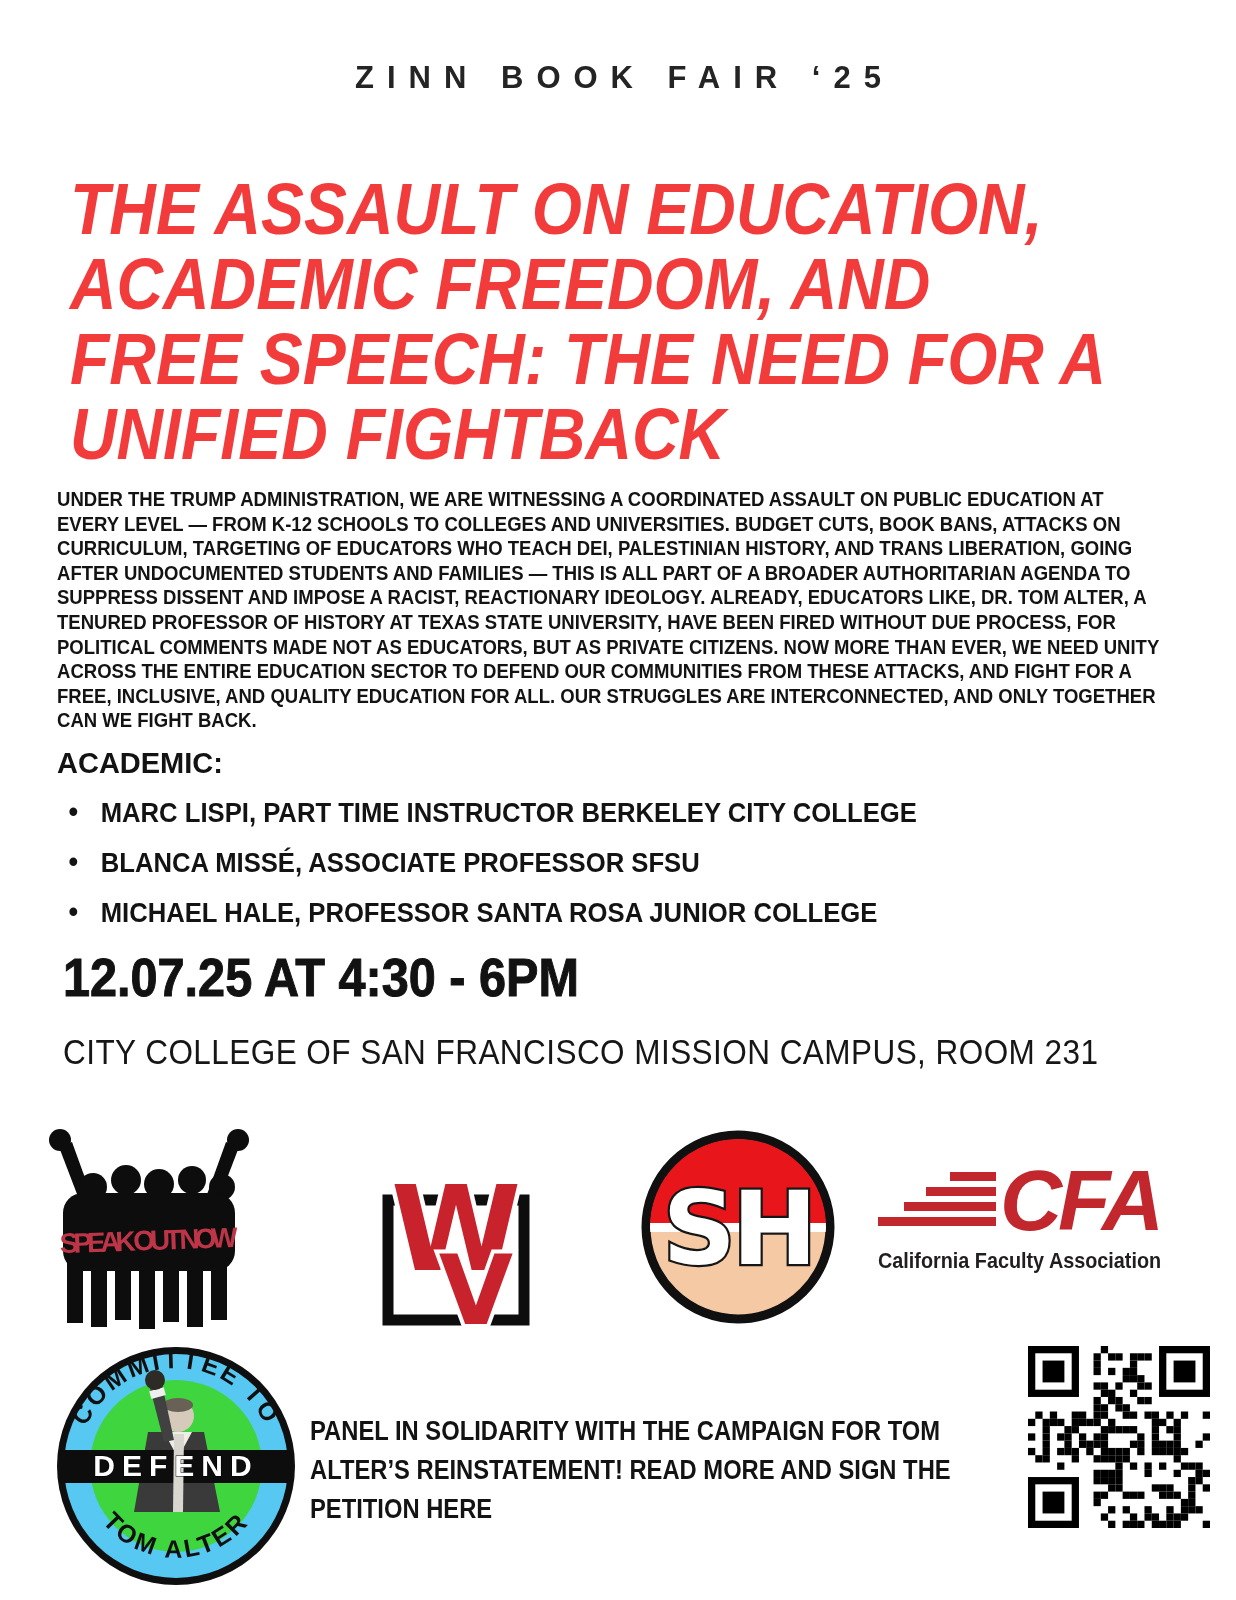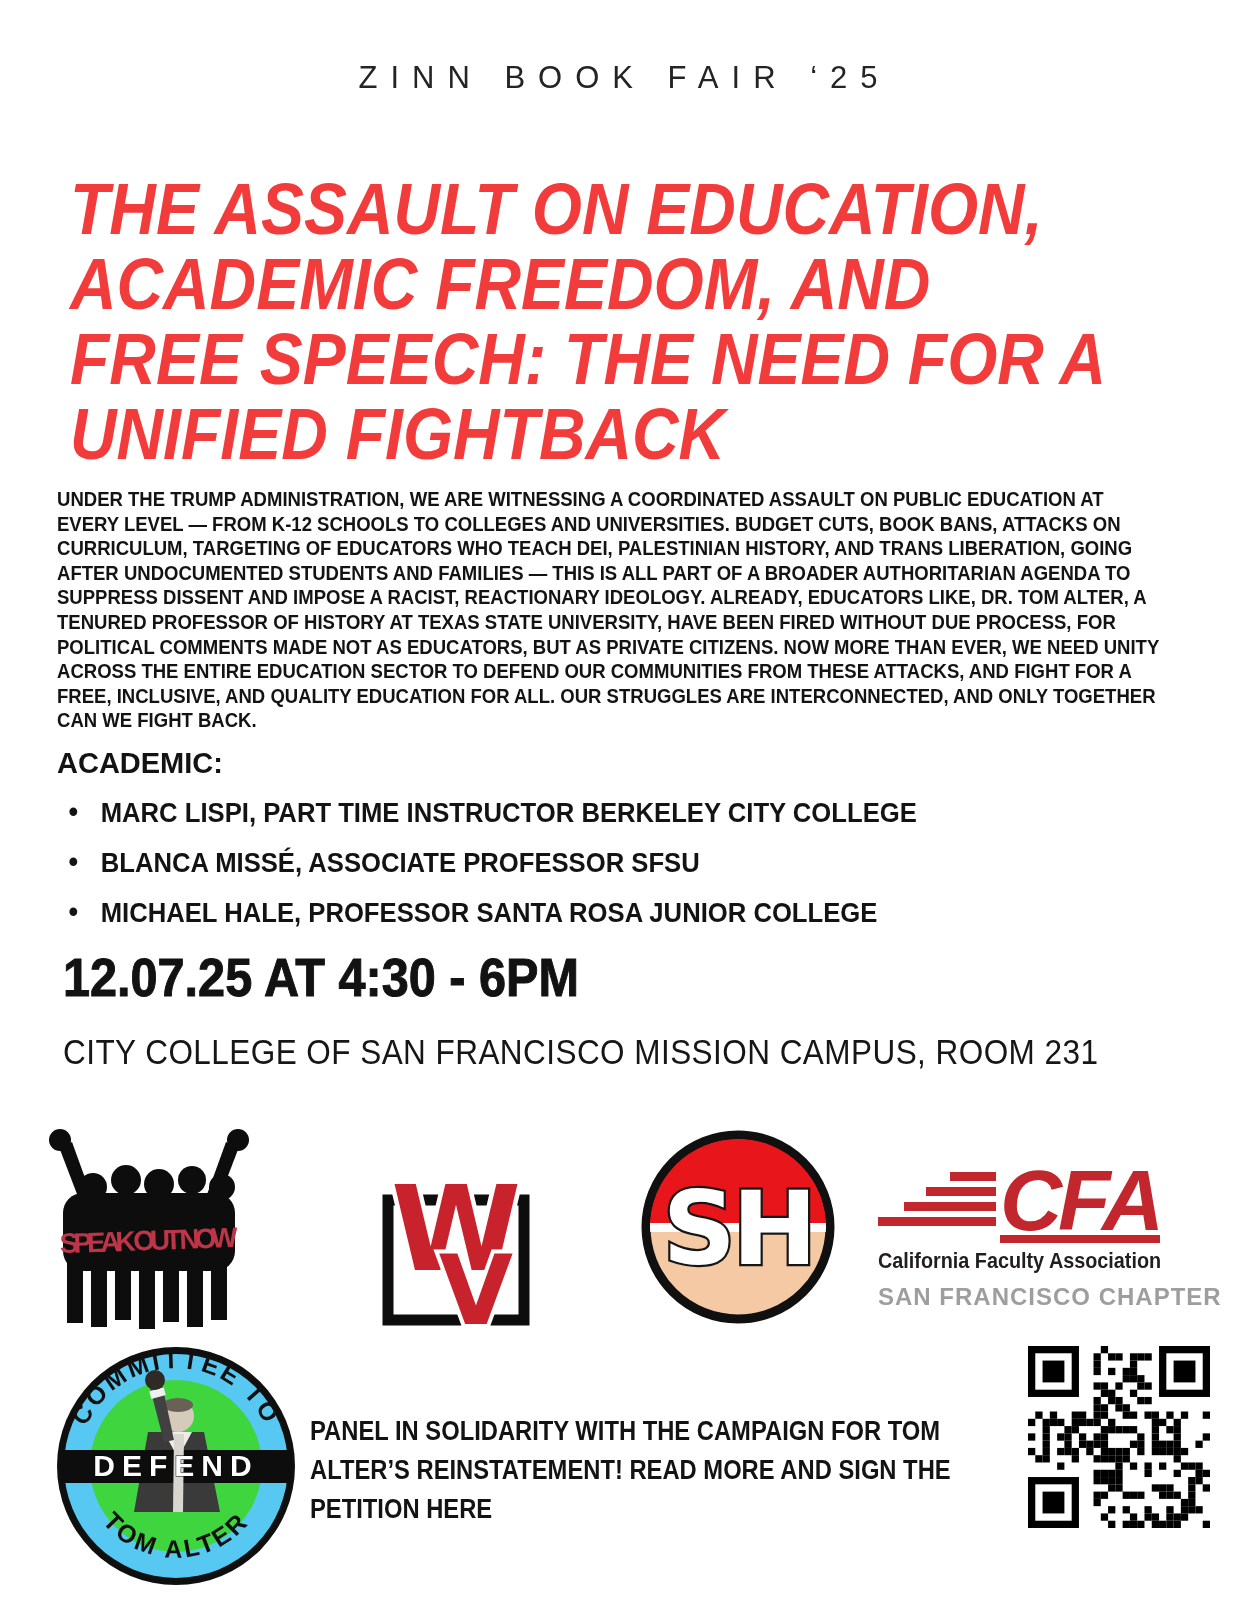--- a/index.html
+++ b/index.html
@@ -4,21 +4,21 @@
 <style>
   html,body{margin:0;padding:0;background:#ffffff;}
   .page{
     position:relative;width:1236px;height:1600px;background:#fff;overflow:hidden;
     font-family:"Liberation Sans",sans-serif;color:var(--text-black,#131313);
   }
   .cond{transform-origin:0 0;}
 
   .header{
     position:absolute;left:0;right:0;top:60px;text-align:center;
-    font-size:31px;font-weight:400;letter-spacing:13px;padding-left:13px;color:#242424;
+    font-size:31px;font-weight:700;letter-spacing:13px;padding-left:13px;color:#242424;
   }
   .title{
     position:absolute;left:70px;top:172px;width:1260px;margin:0;
     font-size:72px;line-height:75px;font-weight:700;font-style:italic;
     color:var(--title-red,#f23c3c);white-space:pre-line;transform:scaleX(0.895);
   }
   .desc{
     position:absolute;left:57px;top:487px;width:1160px;margin:0;
     font-size:19.5px;line-height:24.6px;font-weight:700;transform:scaleX(0.95);
   }
@@ -53,21 +53,21 @@
   .cfa{position:absolute;left:878px;top:1160px;width:340px;}
   .cfa-row{display:flex;align-items:flex-end;}
   .cfa-bars{display:flex;flex-direction:column;align-items:flex-end;margin:0 4px 14px 0;}
   .cfa-bars i{display:block;height:9px;background:var(--cfa-red,#c1272d);margin-top:6px;}
   .cfa-bars .b1{width:46px;}
   .cfa-bars .b2{width:70px;}
   .cfa-bars .b3{width:92px;}
   .cfa-bars .b4{width:118px;}
   .cfa-acronym{
     font-size:86px;line-height:80px;font-weight:700;font-style:italic;
-    letter-spacing:-4px;color:var(--cfa-red,#c1272d);text-decoration:underline;
+    letter-spacing:-4px;color:var(--cfa-red,#c1272d);
   }
   .cfa-name{
     margin-top:8px;font-size:22px;font-weight:700;color:#221e1f;width:360px;
     transform:scaleX(0.9);white-space:nowrap;
   }
   .cfa-chapter{
     margin-top:9px;font-size:24px;font-weight:600;letter-spacing:1px;
     color:var(--cfa-gray,#9e9e9e);white-space:nowrap;
   }
 
@@ -149,21 +149,20 @@
     <div class="cfa-row">
       <div class="cfa-bars">
         <i class="b1"></i>
           <i class="b2"></i>
           <i class="b3"></i>
           <i class="b4"></i>
       </div>
       <div class="cfa-acronym">CFA</div>
     </div>
     <div class="cfa-name cond">California Faculty Association</div>
-    <div class="cfa-chapter">SAN FRANCISCO CHAPTER</div>
   </div>
 
   <svg class="badge" width="248" height="248" viewBox="0 0 248 248">
     <defs>
       <clipPath id="badgeClip">
           <circle cx="124" cy="124" r="119"></circle>
         </clipPath>
       <path id="arcTop" d="M 26,124 A 98,98 0 0 1 222,124" fill="none"></path>
       <path id="arcBottom" d="M 31,140 A 95,95 0 0 0 217,140" fill="none"></path>
     </defs>

